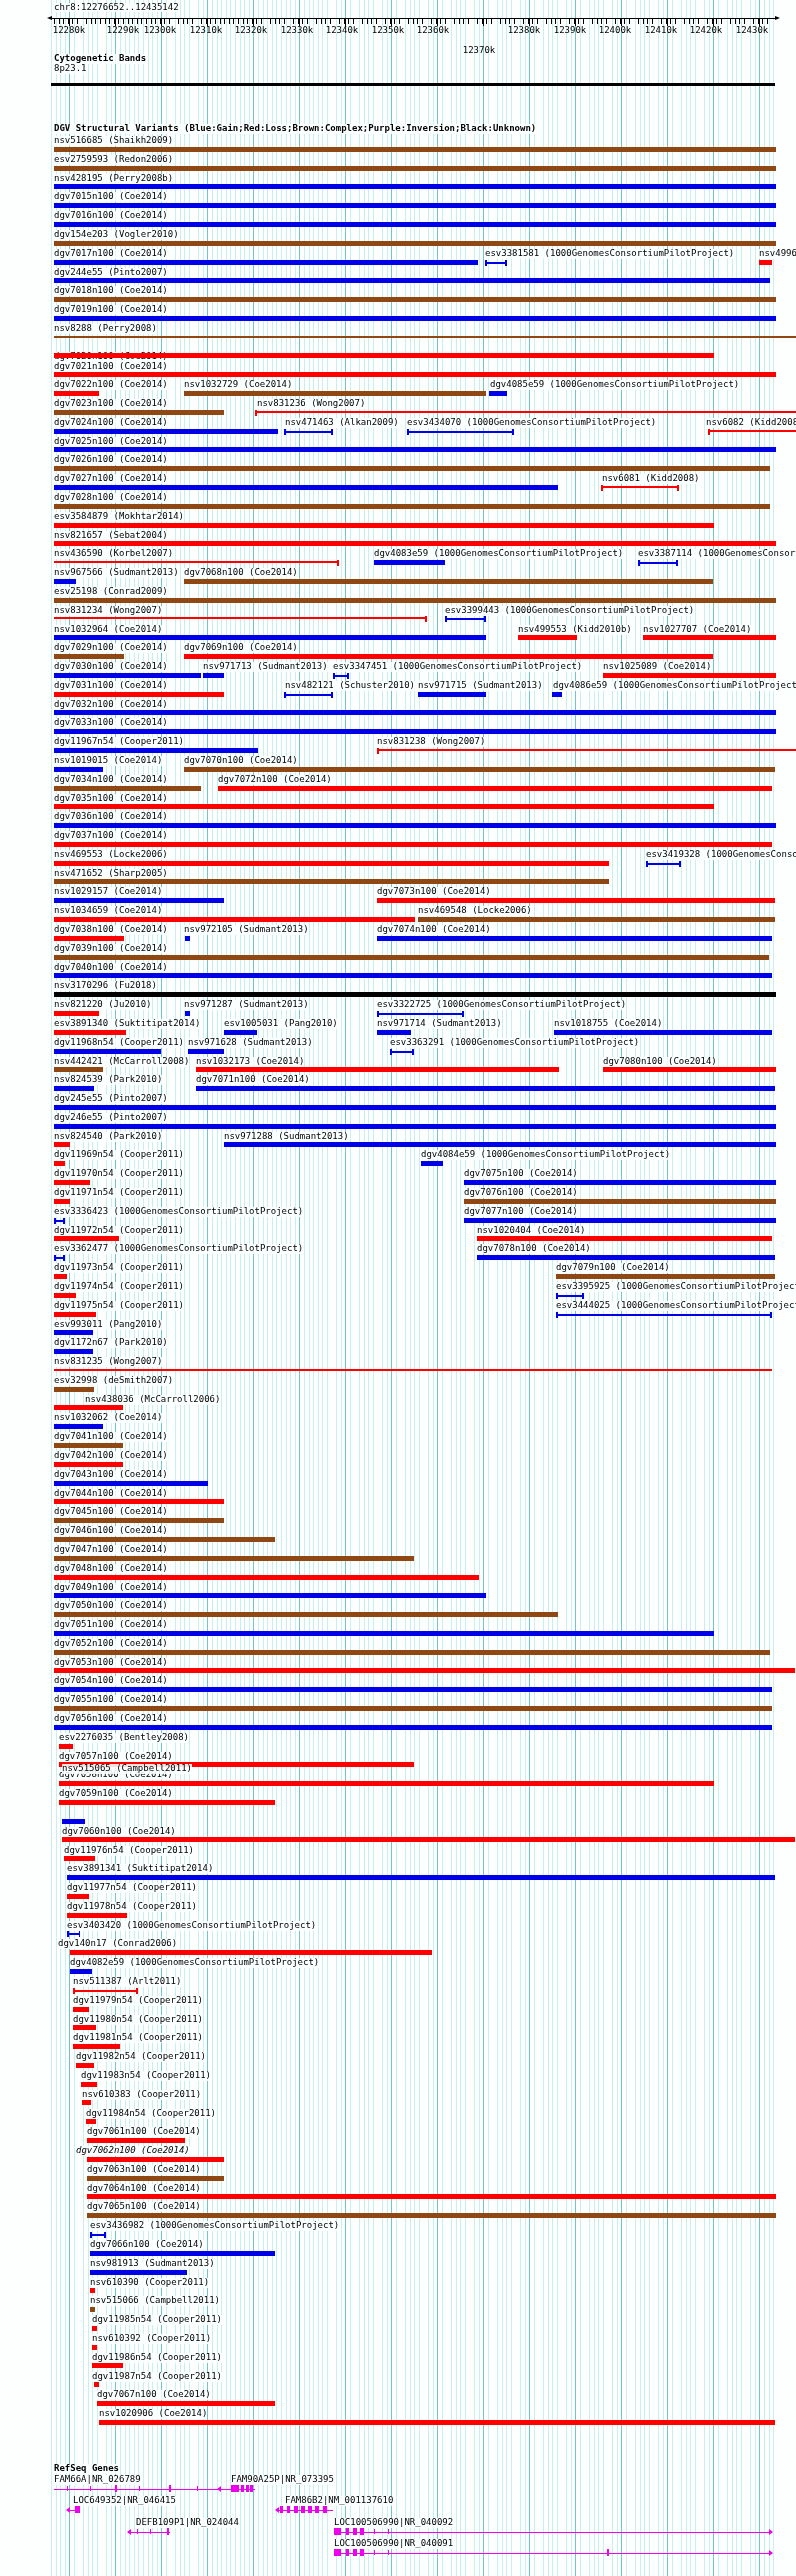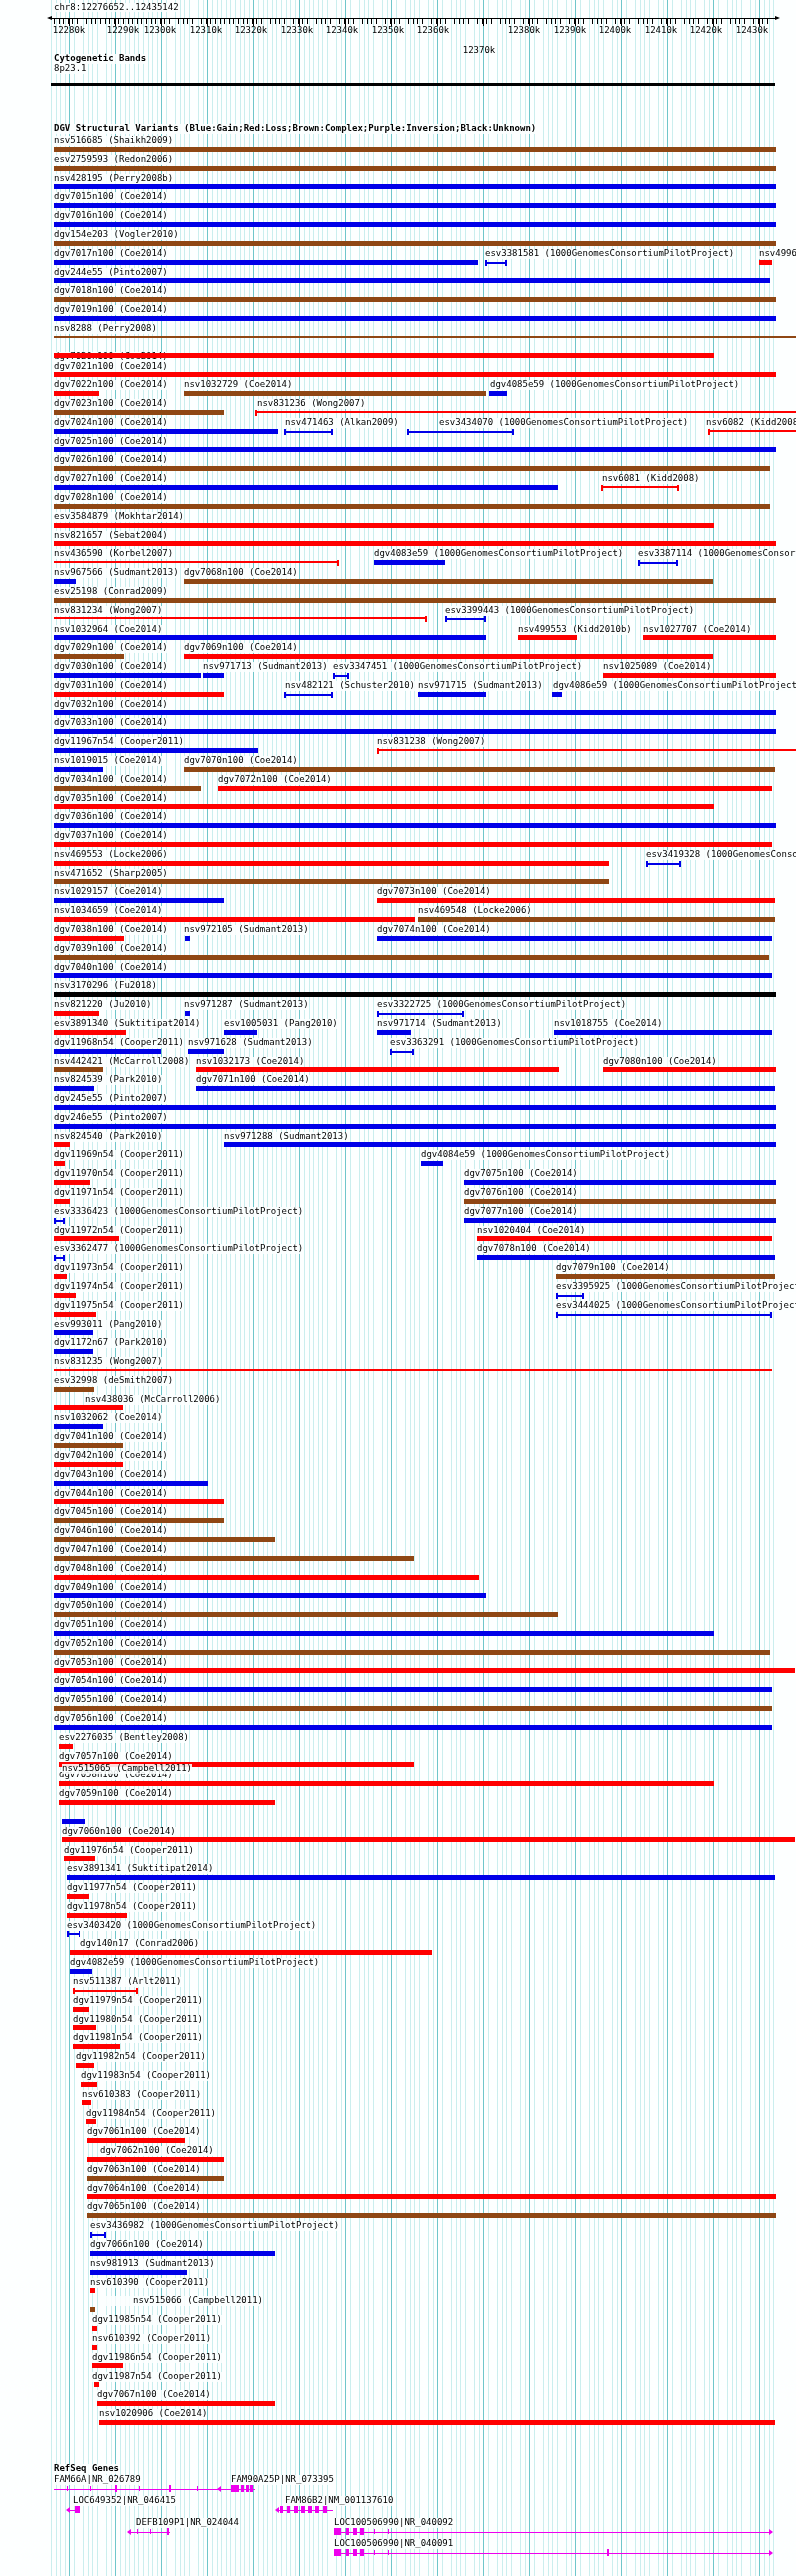--- a/index.html
+++ b/index.html
@@ -150,21 +150,21 @@
     </div>
     <div>
       <div class="lbl" style="left: 54px; top: 418px;">dgv7024n100 (Coe2014)</div>
       <div class="bar" style="left: 54px; top: 429px; width: 224px; background: rgb(0, 0, 232);"></div>
       <div class="lbl" style="left: 285px; top: 418px;">nsv471463 (Alkan2009)</div>
       <div class="abs" style="left: 284px; top: 429px; width: 49px; height: 6.3px;">
         <div class="capline" style="left: 0px; top: 1.8px; width: 100%; background: rgb(0, 0, 232); position: absolute; height: 2.7px;"></div>
         <div class="cap" style="left: 0px; top: 0px; background: rgb(0, 0, 232); position: absolute;"></div>
         <div class="cap" style="right: 0px; top: 0px; background: rgb(0, 0, 232); position: absolute;"></div>
       </div>
-      <div class="lbl" style="left: 407px; top: 418px; margin-left: 32px;">esv3434070 (1000GenomesConsortiumPilotProject)</div>
+      <div class="lbl" style="left: 407px; top: 418px;">esv3434070 (1000GenomesConsortiumPilotProject)</div>
       <div class="abs" style="left: 407px; top: 429px; width: 107px; height: 6.3px;">
         <div class="capline" style="left: 0px; top: 1.8px; width: 100%; background: rgb(0, 0, 232); position: absolute; height: 2.7px;"></div>
         <div class="cap" style="left: 0px; top: 0px; background: rgb(0, 0, 232); position: absolute;"></div>
         <div class="cap" style="right: 0px; top: 0px; background: rgb(0, 0, 232); position: absolute;"></div>
       </div>
       <div class="lbl" style="left: 706px; top: 418px;">nsv6082 (Kidd2008)</div>
       <div class="abs" style="left: 708px; top: 429px; width: 89px; height: 6.3px;">
         <div class="capline" style="left: 0px; top: 0.9px; width: 100%; background: rgb(255, 0, 0); position: absolute; height: 1.8px;"></div>
         <div class="cap" style="left: 0px; top: 0px; background: rgb(255, 0, 0); position: absolute;"></div>
       </div>
@@ -630,21 +630,21 @@
     </div>
     <div>
       <div class="lbl" style="left: 67px; top: 1921px;">esv3403420 (1000GenomesConsortiumPilotProject)</div>
       <div class="abs" style="left: 67px; top: 1931px; width: 13.4px; height: 6.3px;">
         <div class="capline" style="left: 0px; top: 1.8px; width: 100%; background: rgb(0, 0, 232); position: absolute; height: 2.7px;"></div>
         <div class="cap" style="left: 0px; top: 0px; background: rgb(0, 0, 232); position: absolute;"></div>
         <div class="cap" style="right: 0px; top: 0px; background: rgb(0, 0, 232); position: absolute;"></div>
       </div>
     </div>
     <div>
-      <div class="lbl" style="left: 80px; top: 1939px;">dgv140n17 (Conrad2006)</div>
+      <div class="lbl" style="left: 58px; top: 1939px;">dgv140n17 (Conrad2006)</div>
       <div class="bar" style="left: 70px; top: 1950px; width: 362px; background: rgb(255, 0, 0);"></div>
     </div>
     <div>
       <div class="lbl" style="left: 70px; top: 1958px;">dgv4082e59 (1000GenomesConsortiumPilotProject)</div>
       <div class="bar" style="left: 70px; top: 1969px; width: 21.5px; background: rgb(0, 0, 232);"></div>
     </div>
     <div>
       <div class="lbl" style="left: 73px; top: 1977px;">nsv511387 (Arlt2011)</div>
       <div class="abs" style="left: 73px; top: 1988px; width: 65px; height: 6.3px;">
         <div class="capline" style="left: 0px; top: 1.8px; width: 100%; background: rgb(255, 0, 0); position: absolute; height: 2.7px;"></div>
@@ -678,21 +678,21 @@
     </div>
     <div>
       <div class="lbl" style="left: 86px; top: 2109px;">dgv11984n54 (Cooper2011)</div>
       <div class="bar" style="left: 86px; top: 2119px; width: 9.8px; background: rgb(255, 0, 0);"></div>
     </div>
     <div>
       <div class="lbl" style="left: 87px; top: 2127px;">dgv7061n100 (Coe2014)</div>
       <div class="bar" style="left: 87px; top: 2138px; width: 98px; background: rgb(255, 0, 0);"></div>
     </div>
     <div>
-      <div class="lbl" style="left: 100px; top: 2146px;">dgv7062n100 (Coe2014)</div>
+      <div class="lbl" style="left: 76px; top: 2146px; font-style: italic;">dgv7062n100 (Coe2014)</div>
       <div class="bar" style="left: 87px; top: 2157px; width: 137px; background: rgb(255, 0, 0);"></div>
     </div>
     <div>
       <div class="lbl" style="left: 87px; top: 2165px;">dgv7063n100 (Coe2014)</div>
       <div class="bar" style="left: 87px; top: 2176px; width: 137px; background: rgb(143, 71, 20);"></div>
     </div>
     <div>
       <div class="lbl" style="left: 87px; top: 2184px;">dgv7064n100 (Coe2014)</div>
       <div class="bar" style="left: 87px; top: 2194px; width: 689px; background: rgb(255, 0, 0);"></div>
     </div>
@@ -714,21 +714,21 @@
     </div>
     <div>
       <div class="lbl" style="left: 90px; top: 2259px;">nsv981913 (Sudmant2013)</div>
       <div class="bar" style="left: 90px; top: 2270px; width: 97px; background: rgb(0, 0, 232);"></div>
     </div>
     <div>
       <div class="lbl" style="left: 90px; top: 2278px;">nsv610390 (Cooper2011)</div>
       <div class="bar" style="left: 90px; top: 2288px; width: 5.4px; background: rgb(255, 0, 0);"></div>
     </div>
     <div>
-      <div class="lbl" style="left: 98px; top: 2296px; padding-left: 35px;">nsv515066 (Campbell2011)</div>
+      <div class="lbl" style="left: 90px; top: 2296px;">nsv515066 (Campbell2011)</div>
       <div class="bar" style="left: 90px; top: 2307px; width: 4.5px; background: rgb(143, 71, 20);"></div>
     </div>
     <div>
       <div class="lbl" style="left: 92px; top: 2315px;">dgv11985n54 (Cooper2011)</div>
       <div class="bar" style="left: 92px; top: 2326px; width: 5.4px; background: rgb(255, 0, 0);"></div>
     </div>
     <div>
       <div class="lbl" style="left: 92px; top: 2334px;">nsv610392 (Cooper2011)</div>
       <div class="bar" style="left: 92px; top: 2345px; width: 5.4px; background: rgb(255, 0, 0);"></div>
     </div>

